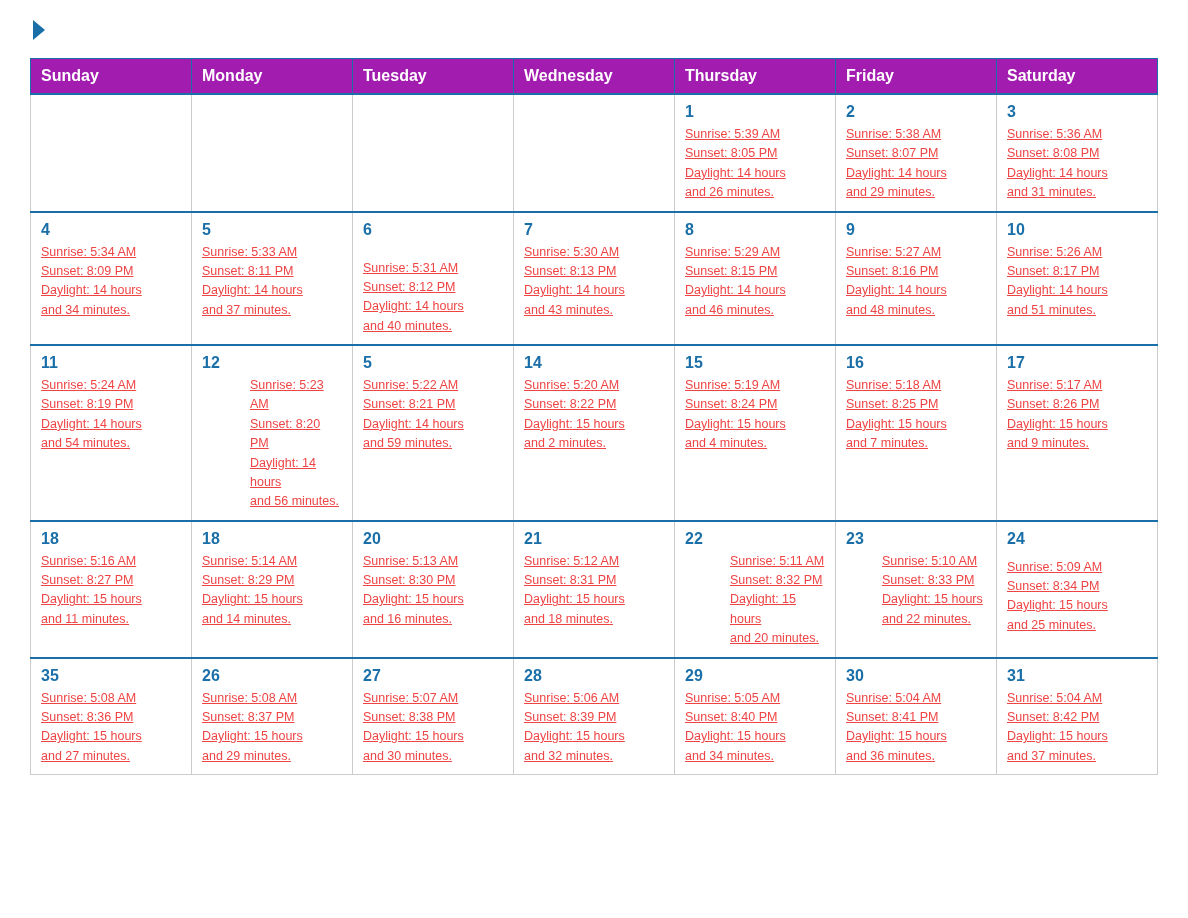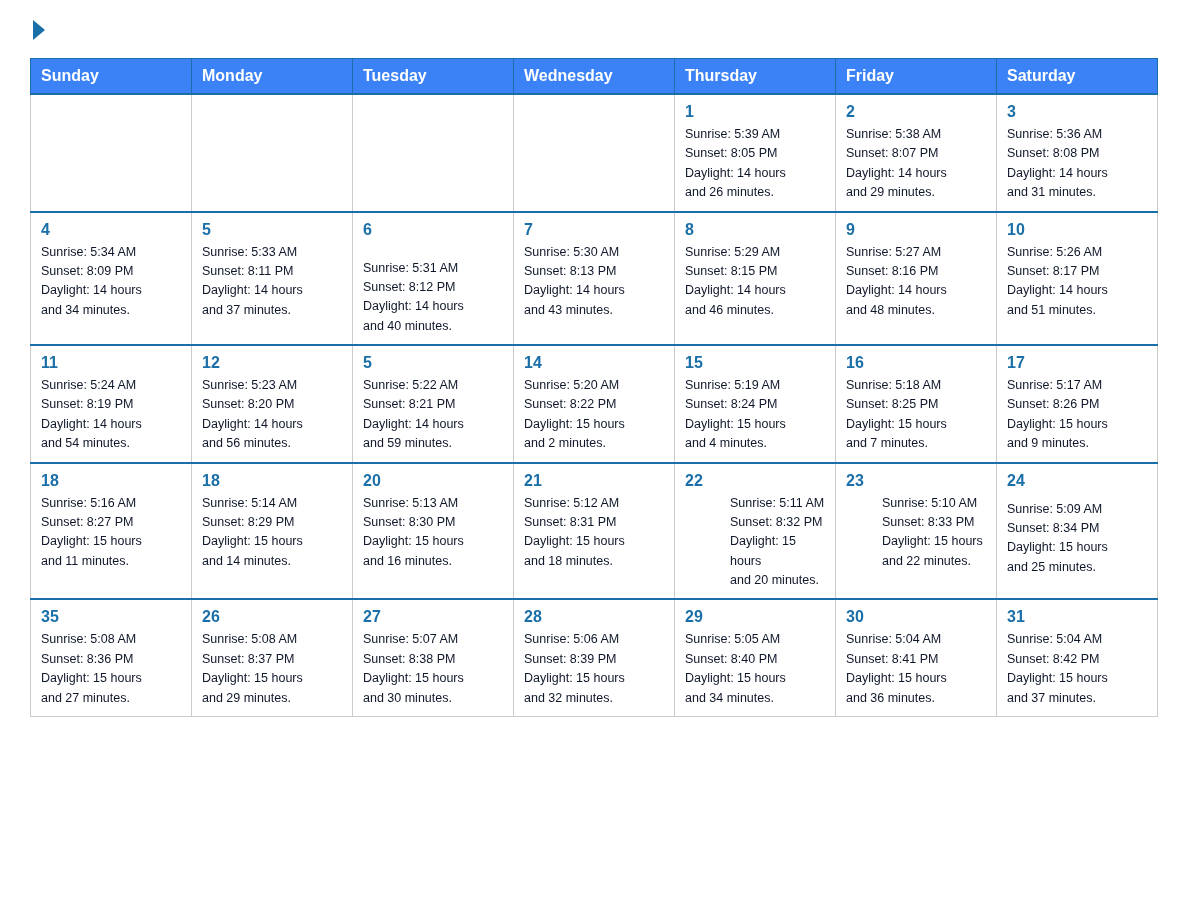--- a/index.html
+++ b/index.html
@@ -55,21 +55,21 @@
       font-size: 22px;
       color: #333;
       margin-top: 4px;
     }
     .calendar {
       width: 100%;
       border-collapse: collapse;
       border: 1px solid #aaa;
     }
     .calendar th {
-      background: #3b82f6;
+      background: #a21caf;
       color: #fff;
       font-size: 16px;
       font-weight: bold;
       padding: 8px 10px;
       text-align: left;
       border: 1px solid #1a6fa8;
     }
     .calendar td {
       vertical-align: top;
       padding: 8px 10px;
@@ -81,22 +81,23 @@
     }
     .day-num {
       font-size: 16px;
       font-weight: bold;
       color: #1a6fa8;
       margin-bottom: 4px;
       display: block;
     }
     .day-info {
       font-size: 12.5px;
-      color: #0f172a;
+      color: #ef4444;
       line-height: 1.55;
+      text-decoration: underline;
     }
     .empty-cell {
       background: #fff;
     }
     tr.week-row td {
       border-top: 2px solid #1a6fa8;
     }
   </style>
 </head>
 <body>
@@ -209,21 +210,21 @@
       <tr class="week-row">
         <td>
           <span class="day-num">11</span>
           <div class="day-info" style="white-space: pre-line;">Sunrise: 5:24 AM
 Sunset: 8:19 PM
 Daylight: 14 hours
 and 54 minutes.</div>
         </td>
         <td>
           <span class="day-num">12</span>
-          <div class="day-info" style="white-space: pre-line;">Sunrise: 5:23 AM
+          <div class="day-info" style="white-space: pre-line; margin-left: 48px;">Sunrise: 5:23 AM
 Sunset: 8:20 PM
 Daylight: 14 hours
 and 56 minutes.</div>
         </td>
         <td>
           <span class="day-num">5</span>
           <div class="day-info" style="white-space: pre-line;">Sunrise: 5:22 AM
 Sunset: 8:21 PM
 Daylight: 14 hours
 and 59 minutes.</div>

